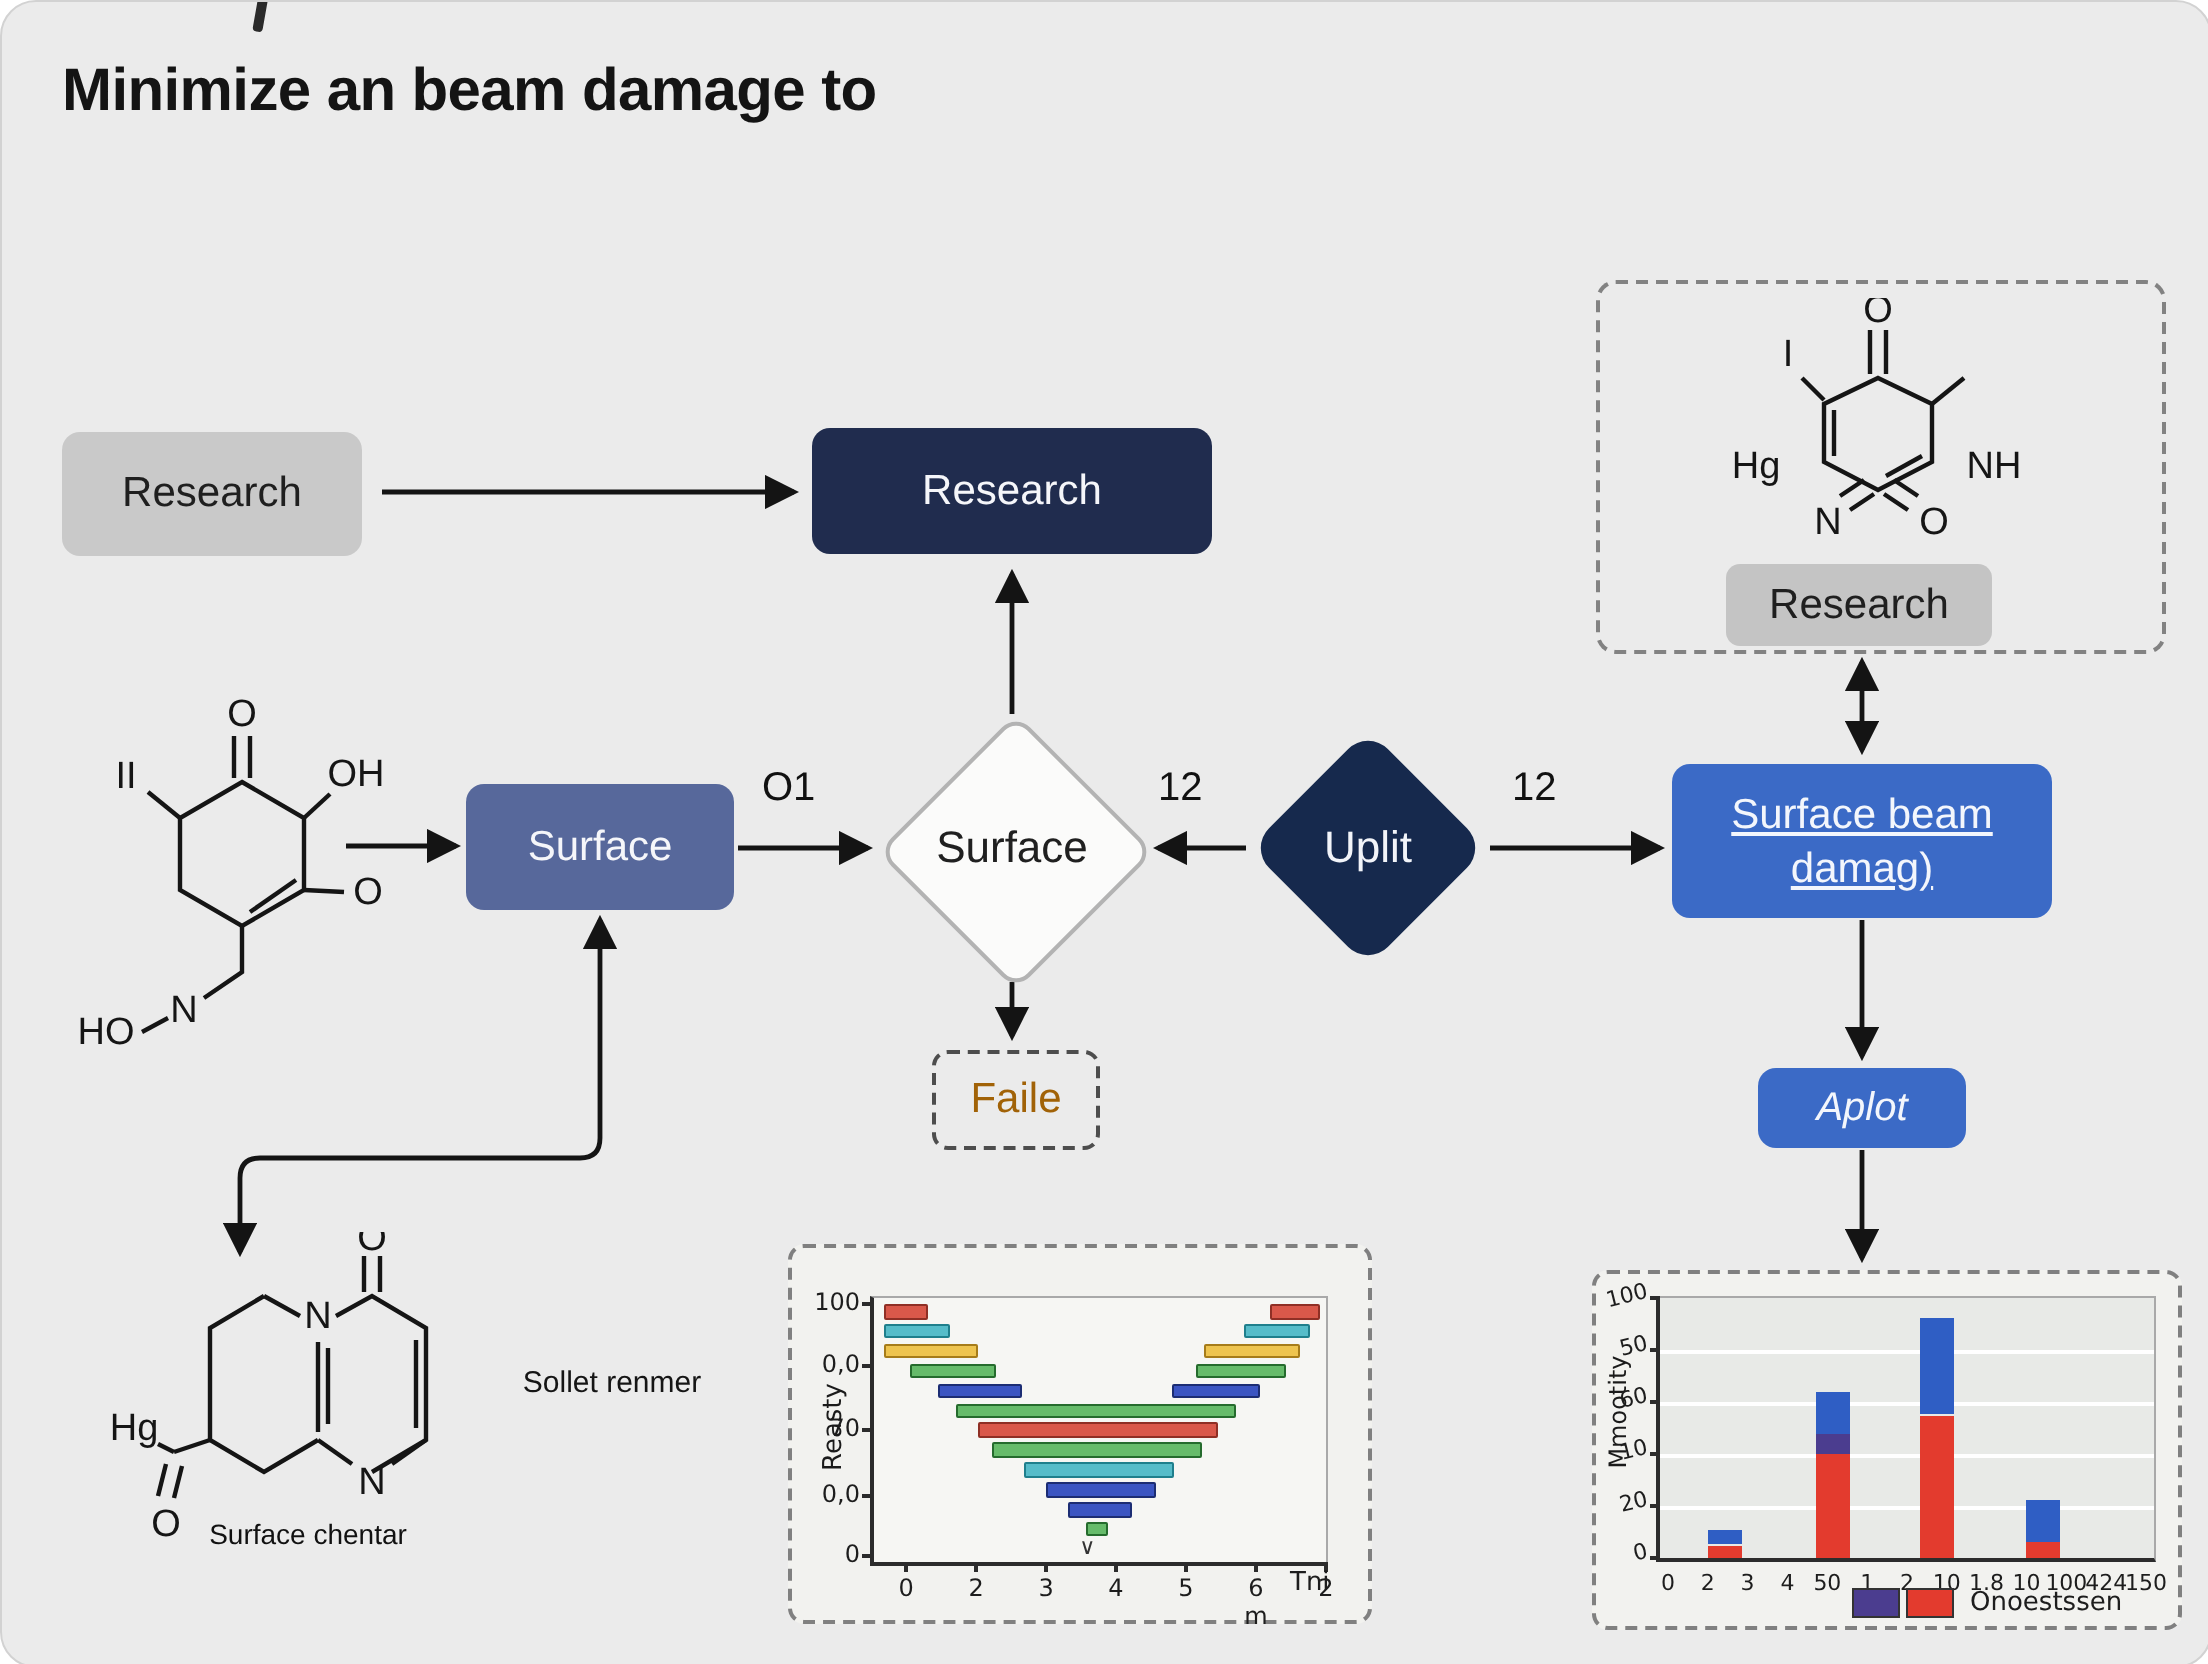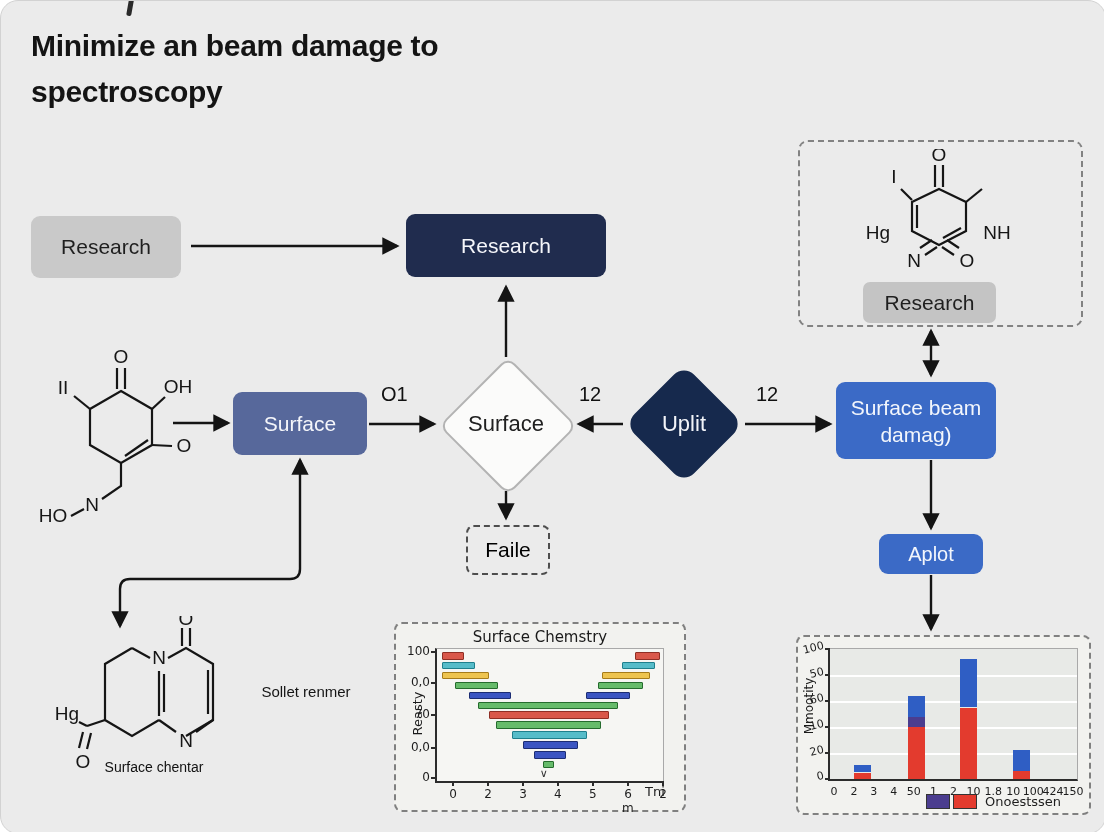--- a/index.html
+++ b/index.html
@@ -11,21 +11,21 @@
        font-size:21px;white-space:nowrap;z-index:4;}
   .gray{background:#c9c9c9;color:#1f1f1f;}
   .navy{background:#202c4e;color:#f5f6fa;}
   .indigo{background:#57689b;color:#f5f6fa;}
   .blue{background:#3b6ac6;color:#f3f6fc;}
   .diamond{width:94px;height:94px;background:#fbfbfa;border:2px solid #b3b3b3;border-radius:10px;
            transform:rotate(45deg);z-index:3;}
   .diamond-label{display:flex;align-items:center;justify-content:center;z-index:4;font-size:22px;color:#202020;}
   .uplit{width:84px;height:84px;background:#16294d;border-radius:14px;transform:rotate(45deg);z-index:3;}
   .dashedbox{border:2px dashed #828282;border-radius:10px;z-index:2;}
-  .faile{border:2px dashed #4d4d4d;border-radius:8px;background:transparent;color:#000000;font-size:21px;
+  .faile{border:2px dashed #4d4d4d;border-radius:8px;background:transparent;color:#a16207;font-size:21px;
          display:flex;align-items:center;justify-content:center;z-index:4;}
   .edge-label{font-size:20px;color:#111;z-index:5;}
   .caption{font-size:15px;color:#151515;text-align:center;line-height:25px;}
   .chem-caption{font-size:14px;color:#111;}
   .chartbox{background:#f2f2ef;border:2px dashed #808080;border-radius:8px;z-index:4;}
   .chart-title{position:absolute;left:0;right:0;top:4px;text-align:center;font:15px "DejaVu Sans",sans-serif;color:#1a1a1a;}
   .plot{position:absolute;background:#f6f6f3;border-left:2px solid #2c2c2c;border-bottom:2px solid #2c2c2c;
         border-top:1px solid #a9a9a9;border-right:1px solid #a9a9a9;}
   .barplot{background:#e8eae7;}
   .vlabel{position:absolute;transform:rotate(-90deg);transform-origin:center;text-align:center;
@@ -58,21 +58,20 @@
       <path d="M930,459 V527" marker-end="url(#ah)"></path>
       <path d="M930,574 V628" marker-end="url(#ah)"></path>
       <path d="M299,459 V568 Q299,578 289,578 L129,578 Q119,578 119,588 L119,625" marker-start="url(#ah)" marker-end="url(#ah)"></path>
     </g>
   </svg>
 
   <div class="abs stray"></div>
 
   <div class="abs title">
     <div>Minimize an beam damage to</div>
-    <div>spectroscopy</div>
   </div>
 
   <div class="abs box gray" style="left:30px;top:215px;width:150px;height:62px;">
       <span>Research</span>
     </div>
 
   <div class="abs box navy" style="left:405px;top:213px;width:200px;height:63px;">
       <span>Research</span>
     </div>
 
@@ -83,26 +82,26 @@
   <div class="abs diamond" style="left:458px;top:376px;"></div>
   <div class="abs diamond-label" style="left:439px;top:393px;width:132px;height:60px;">
       <span>Surface</span>
     </div>
 
   <div class="abs uplit" style="left:641px;top:381px;"></div>
   <div class="abs diamond-label" style="left:624px;top:393px;width:118px;height:60px;color:#f2f4f9;">
       <span>Uplit</span>
     </div>
 
-  <div class="abs box blue" style="left:835px;top:381px;width:160px;height:77px;line-height:27px;">
+  <div class="abs box blue" style="left:835px;top:381px;width:190px;height:77px;line-height:27px;text-decoration:underline;">
     <span>Surface beam</span>
     <span>damag)</span>
   </div>
 
-  <div class="abs box blue" style="left:878px;top:533px;width:104px;height:40px;font-size:20px;">
+  <div class="abs box blue" style="left:878px;top:533px;width:104px;height:40px;font-size:20px;font-style:italic;">
       <span>Aplot</span>
     </div>
 
   <div class="abs faile" style="left:465px;top:524px;width:80px;height:46px;">
       <span>Faile</span>
     </div>
 
   <div class="abs edge-label" style="left:380px;top:382px;">O1</div>
   <div class="abs edge-label" style="left:578px;top:382px;">12</div>
   <div class="abs edge-label" style="left:755px;top:382px;">12</div>
@@ -170,21 +169,20 @@
     <text x="38" y="104" text-anchor="middle">Hg</text>
     <text x="54" y="152" text-anchor="middle">O</text>
   </svg>
   <div class="abs chem-caption" style="left:38px;top:758px;width:230px;text-align:center;">Surface chentar</div>
 
   <div class="abs caption" style="left:225px;top:678px;width:160px;">
     <div>Sollet renmer</div>
   </div>
 
   <div class="abs chartbox" style="left:393px;top:621px;width:288px;height:186px;">
-    <div class="chart-title">Surface Chemstry</div>
     <div class="vlabel" style="left:-29px;top:82px;width:100px;">Reasty</div>
     <div class="plot" style="left:39px;top:24px;width:226px;height:132px;">
         <div style="position: absolute; left: 4.5px; top: 3px; width: 22.6px; height: 7.6px; background: rgb(217, 88, 74); border: 1.4px solid rgb(143, 47, 37); box-sizing: border-box; border-radius: 1px;"></div>
         <div style="position: absolute; left: 197.8px; top: 3px; width: 24.9px; height: 7.6px; background: rgb(217, 88, 74); border: 1.4px solid rgb(143, 47, 37); box-sizing: border-box; border-radius: 1px;"></div>
         <div style="position: absolute; left: 4.5px; top: 12.9px; width: 33.9px; height: 7.6px; background: rgb(86, 188, 201); border: 1.4px solid rgb(31, 127, 140); box-sizing: border-box; border-radius: 1px;"></div>
         <div style="position: absolute; left: 185.3px; top: 12.9px; width: 32.8px; height: 7.6px; background: rgb(86, 188, 201); border: 1.4px solid rgb(31, 127, 140); box-sizing: border-box; border-radius: 1px;"></div>
         <div style="position: absolute; left: 4.5px; top: 22.8px; width: 47.5px; height: 7.6px; background: rgb(238, 196, 79); border: 1.4px solid rgb(166, 124, 26); box-sizing: border-box; border-radius: 1px;"></div>
         <div style="position: absolute; left: 165px; top: 22.8px; width: 47.5px; height: 7.6px; background: rgb(238, 196, 79); border: 1.4px solid rgb(166, 124, 26); box-sizing: border-box; border-radius: 1px;"></div>
         <div style="position: absolute; left: 18.1px; top: 32.7px; width: 42.9px; height: 7.6px; background: rgb(102, 187, 106); border: 1.4px solid rgb(37, 107, 45); box-sizing: border-box; border-radius: 1px;"></div>
         <div style="position: absolute; left: 160.5px; top: 32.7px; width: 45.2px; height: 7.6px; background: rgb(102, 187, 106); border: 1.4px solid rgb(37, 107, 45); box-sizing: border-box; border-radius: 1px;"></div>

